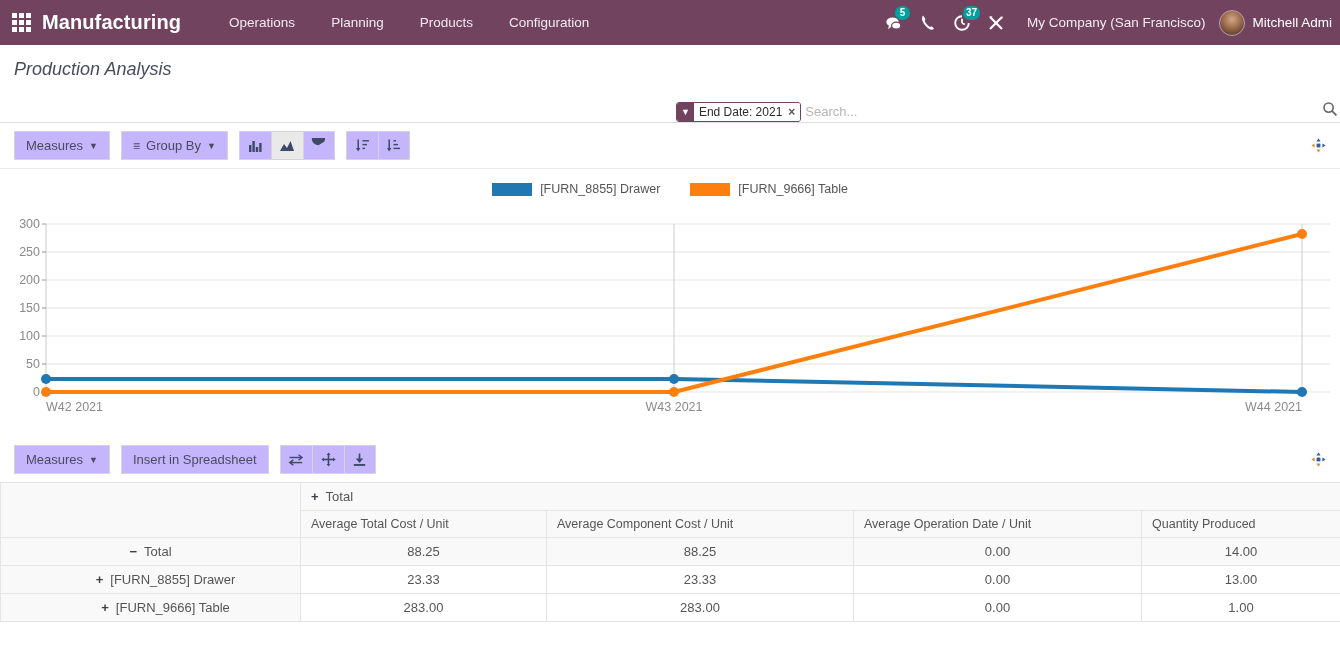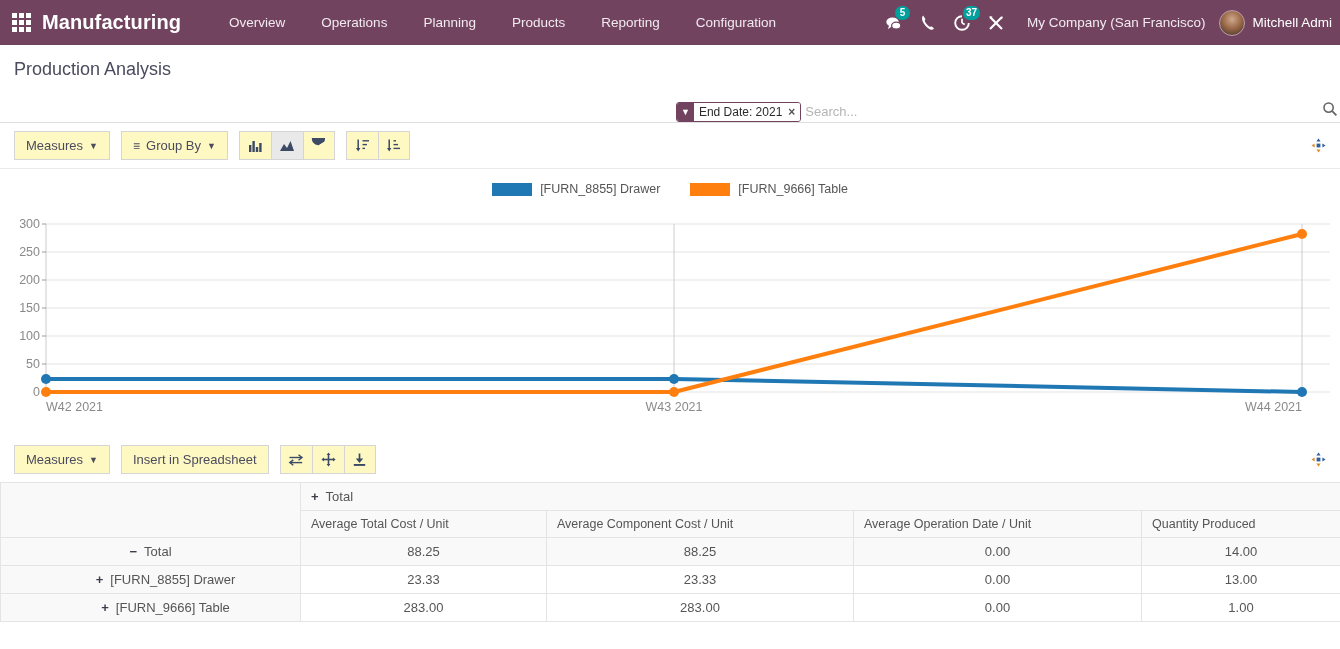--- a/index.html
+++ b/index.html
@@ -102,20 +102,21 @@
     border-bottom: 1px solid #dfdfdf;
     padding: 0;
     position: relative;
     height: 78px;
   }
   .breadcrumb {
     position: absolute;
     left: 14px; top: 14px;
     font-size: 18px;
     color: #4b4b5e;
+    font-style: italic;
   }
   .searchview-wrap {
     position: absolute;
     left: 676px; top: 54px;
     right: 0;
     border-bottom: 1px solid #cfcfcf;
     height: 26px;
     display: flex;
     align-items: center;
   }
@@ -204,21 +205,21 @@
   .toolbar {
     display: flex;
     align-items: center;
     padding: 8px 10px 8px 14px;
     gap: 0;
     position: relative;
     border-bottom: 1px solid #eaeaea;
   }
   .btn {
     border: 1px solid #d5d5d5;
-    background: #fef9c3;
+    background: #c4b5fd;
     font-size: 13px;
     color: #4b4b5e;
     height: 29px;
     padding: 0 11px;
     display: inline-flex;
     align-items: center;
     gap: 6px;
     cursor: pointer;
     font-family: "Liberation Sans", sans-serif;
     white-space: nowrap;
@@ -308,25 +309,23 @@
       <i></i>
       <i></i>
       <i></i>
       <i></i>
       <i></i>
       <i></i>
       <i></i>
   </div>
   <div class="brand">Manufacturing</div>
   <div class="nav-items">
-    <div class="nav-item">Overview</div>
     <div class="nav-item">Operations</div>
     <div class="nav-item">Planning</div>
     <div class="nav-item">Products</div>
-    <div class="nav-item">Reporting</div>
     <div class="nav-item">Configuration</div>
   </div>
 
   <div class="nav-right">
     <div class="sys-icon">
       <svg width="20" height="18" viewBox="0 0 20 18">
         <ellipse cx="8.5" cy="8" rx="6.2" ry="4.6" fill="#ffffff"></ellipse>
         <path d="M5 11.6 L4 15.2 L7.6 12.6 Z" fill="#ffffff"></path>
         <ellipse cx="12.2" cy="11.6" rx="4.6" ry="3.5" fill="#ffffff" stroke="#71435f" stroke-width="1.2"></ellipse>
       </svg>

